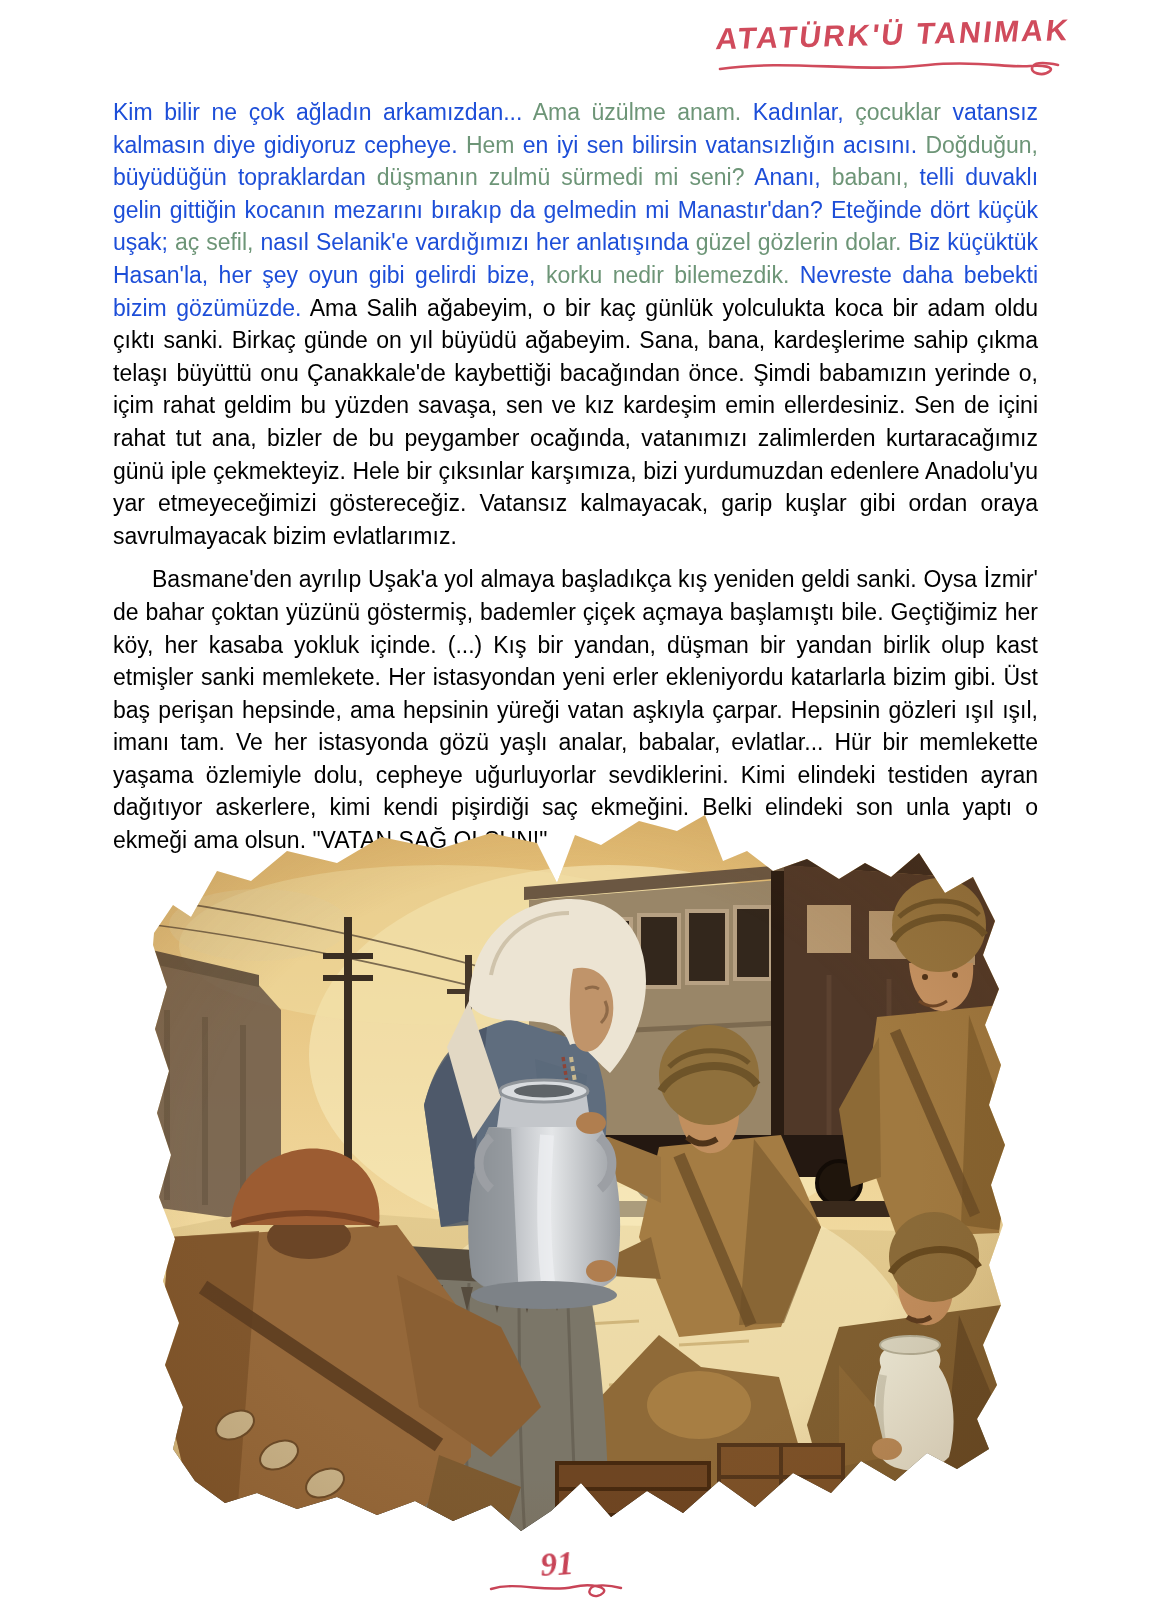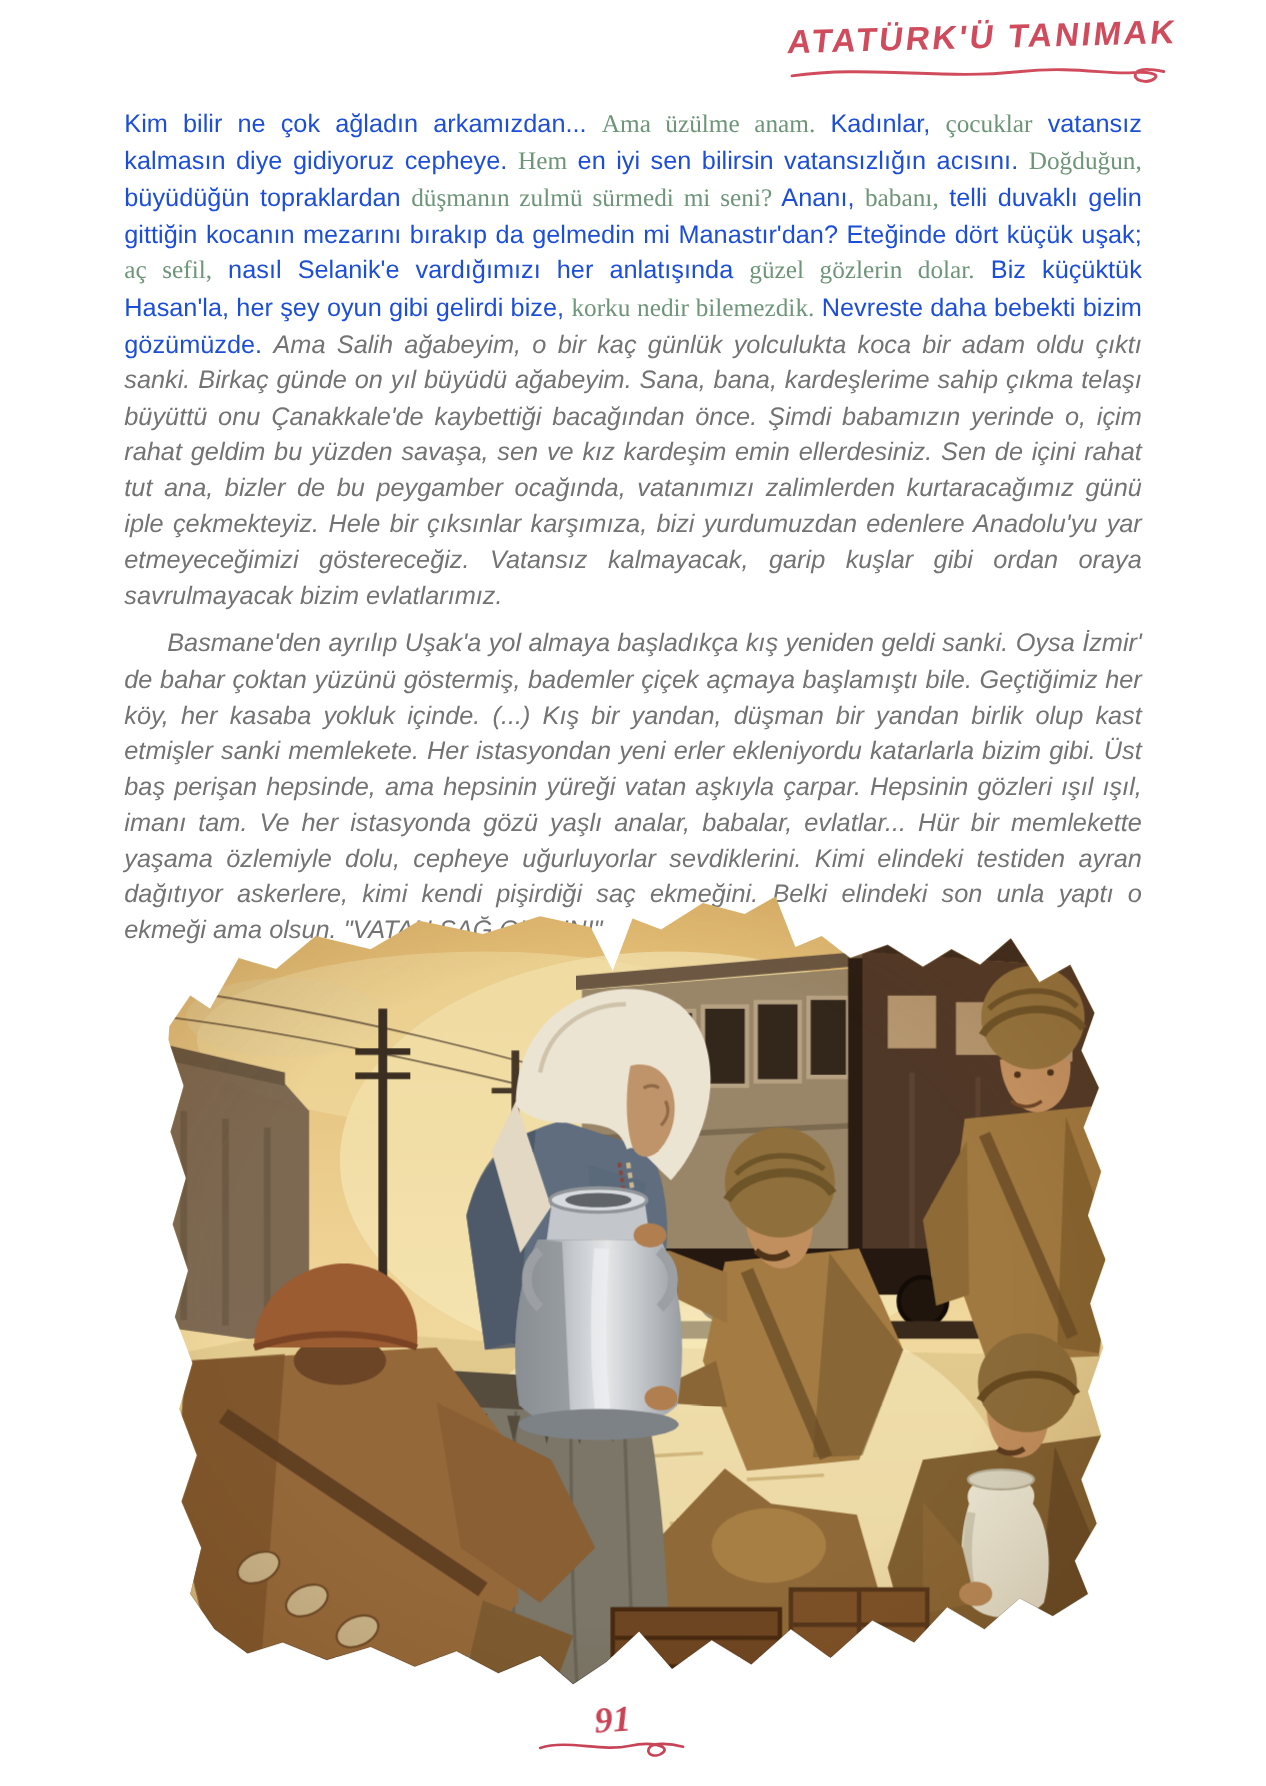--- a/index.html
+++ b/index.html
@@ -16,22 +16,22 @@
   }
   .hdr svg{display:block;margin-left:auto;margin-top:2px;}
   
   .text-block{
     position:absolute;left:113px;top:96px;width:925px;
     font-size:23px;line-height:32.6px;text-align:justify;color:#55565a;
   }
   .text-block p{margin:0;}
   .text-block p + p{margin-top:11px;text-indent:39px;}
   .seg-blue{color:#1d4ed8;}
-  .seg-green{color:#6d9577;font-family:Liberation Serif, serif;}
-  .seg-gray{color:#737373;font-style:italic;}
+  .seg-green{color:#6d9577;}
+  .seg-gray{color:#000000;}
   
   .illus{position:absolute;left:139px;top:805px;width:873px;height:737px;margin:0;}
   .illus svg{display:block;width:873px;height:737px;}
   
   .ftr{position:absolute;top:1546px;left:0;width:1114px;text-align:center;}
   .ftr .num{
     display:block;font-size:33px;font-weight:bold;font-style:italic;color:#c84457;
     transform:rotate(-4deg);font-family:"Liberation Serif",serif;
   }
   .ftr svg{display:block;margin:-4px auto 0;}

